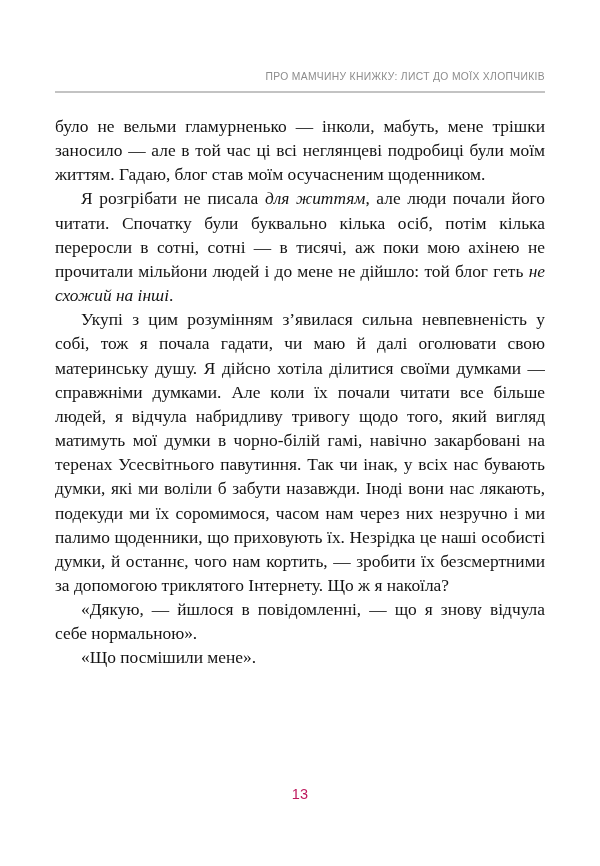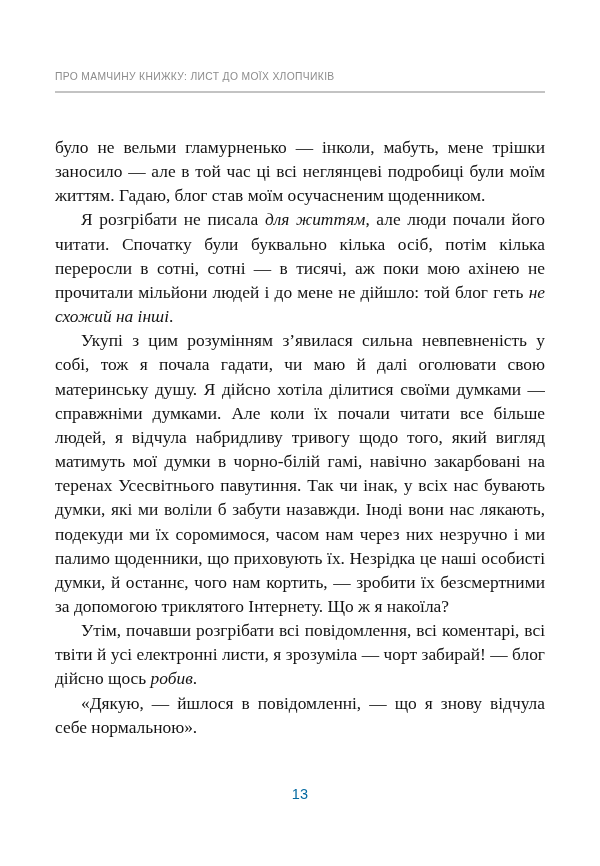--- a/index.html
+++ b/index.html
@@ -24,21 +24,21 @@
     height: 866px;
     background: #ffffff;
   }
 
   
   .running-head {
     position: absolute;
     left: 55px;
     top: 70px;
     width: 490px;
-    text-align: left;
+    text-align: right;
     font-family: "Liberation Sans", "DejaVu Sans", sans-serif;
     font-size: 10.3px;
     letter-spacing: 0.35px;
     color: #8c8c8c;
     line-height: 14px;
     white-space: nowrap;
   }
 
   .head-rule {
     position: absolute;
@@ -54,21 +54,20 @@
     position: absolute;
     left: 55px;
     top: 114px;
     width: 490px;
     font-size: 17.4px;
     line-height: 24.15px;
     color: #131313;
     text-align: justify;
     text-justify: inter-word;
     hyphens: manual;
-    margin-top: 21px;
   }
 
   .text-block p {
     margin: 0;
     text-indent: 26px;
     text-align: justify;
   }
 
   .text-block p.continued {
     text-indent: 0;
@@ -80,36 +79,36 @@
 
   
   .folio {
     position: absolute;
     left: 0;
     top: 786px;
     width: 600px;
     text-align: center;
     font-family: "Liberation Sans", "DejaVu Sans", sans-serif;
     font-size: 14.5px;
-    color: #0369a1;
+    color: #be185d;
     letter-spacing: 0.2px;
   }
 </style>
 </head>
 <body>
 
 <div class="page">
 
   <div class="running-head">ПРО МАМЧИНУ КНИЖКУ: ЛИСТ ДО МОЇХ ХЛОПЧИКІВ</div>
 
   <div class="head-rule"></div>
 
   <div class="text-block">
       <p class="continued"><span>було не вельми гламурненько — інколи, мабуть, мене трішки заносило — але в той час ці всі неглянцеві подробиці були моїм життям. Гадаю, блог став моїм осучасненим щоденником.</span></p>
       <p><span>Я розгрібати не писала </span><em>для життям</em><span>, але люди почали його читати. Спочатку були буквально кілька осіб, потім кілька переросли в сотні, сотні — в тисячі, аж поки мою ахінею не прочитали мільйони людей і до мене не дійшло: той блог геть </span><em>не схожий на інші</em><span>.</span></p>
       <p><span>Укупі з цим розумінням з’явилася сильна невпевненість у собі, тож я почала гадати, чи маю й далі оголювати свою материнську душу. Я дійсно хотіла ділитися своїми думками — справжніми думками. Але коли їх почали читати все більше людей, я відчула набридливу тривогу щодо того, який вигляд матимуть мої думки в чорно-білій гамі, навічно закарбовані на теренах Усесвітнього павутиння. Так чи інак, у всіх нас бувають думки, які ми воліли б забути назавжди. Іноді вони нас лякають, подекуди ми їх соромимося, часом нам через них незручно і ми палимо щоденники, що приховують їх. Незрідка це наші особисті думки, й останнє, чого нам кортить, — зробити їх безсмертними за допомогою триклятого Інтернету. Що ж я накоїла?</span></p>
-      <p><span>Утім, почавши розгрібати всі повідомлення, всі коментарі, всі твіти й усі електронні листи, я зрозуміла — чорт забирай! — блог дійсно щось </span><em>робив</em><span>.</span></p>
       <p><span>«Дякую, — йшлося в повідомленні, — що я знову відчула себе нормальною».</span></p>
+      <p><span>«Що посмішили мене».</span></p>
     </div>
 
   <div class="folio">13</div>
 
 </div>
 
 </body></html>

